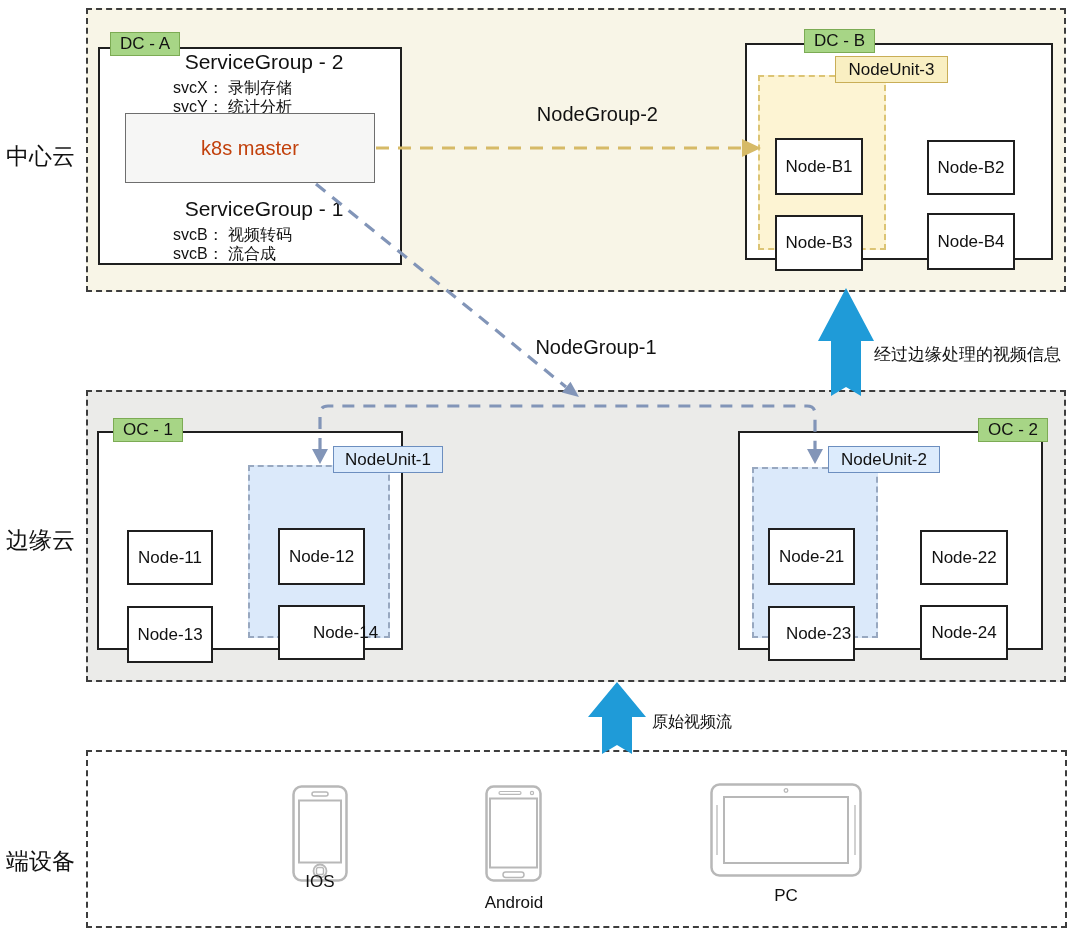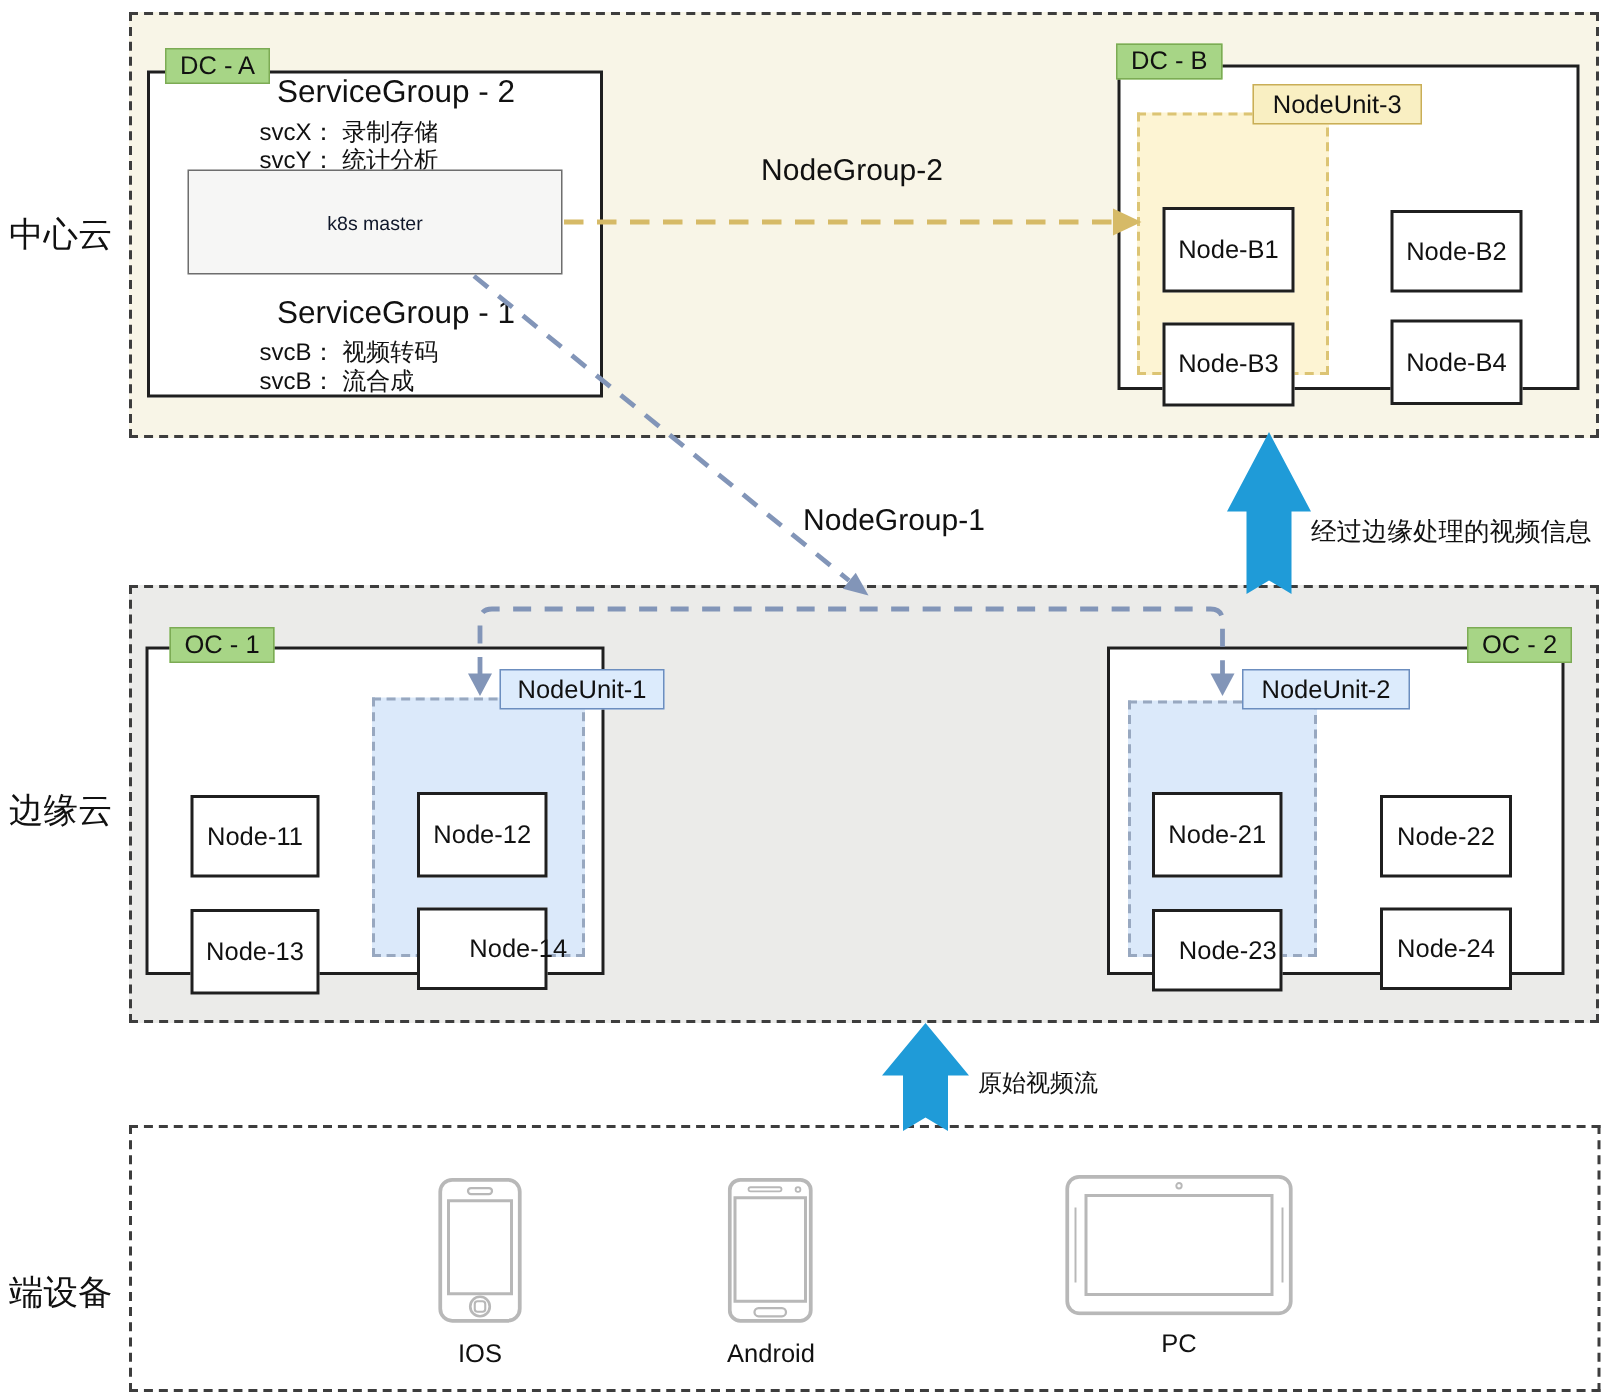--- a/index.html
+++ b/index.html
@@ -25,21 +25,21 @@
     display:flex; align-items:center; justify-content:center; font-size:17px; z-index:4; white-space:nowrap;margin-top:48px;}
   .blue-panel{position:absolute; background:var(--blue-panel-bg); border:2px dashed var(--blue-panel-border); z-index:3;}
   .yellow-panel{position:absolute; background:var(--yellow-panel-bg); border:2px dashed var(--yellow-panel-border); z-index:3;}
   .unit-label-blue{position:absolute; background:var(--blue-label-bg); border:1px solid var(--blue-label-border);
     display:flex; align-items:center; justify-content:center; font-size:17px; z-index:5; white-space:nowrap;}
   .unit-label-yellow{position:absolute; background:var(--yellow-label-bg); border:1px solid var(--yellow-label-border);
     display:flex; align-items:center; justify-content:center; font-size:17px; z-index:5; white-space:nowrap;}
   .sg-title{position:absolute; font-size:21px; text-align:center; z-index:4; white-space:nowrap;padding-left:28px;}
   .svc-line{position:absolute; font-size:16px; z-index:4; white-space:nowrap;}
   .k8s-box{position:absolute; background:var(--k8s-bg); border:1px solid var(--k8s-border);
-    display:flex; align-items:center; justify-content:center; font-size:13px; color:#0f172a; z-index:4;}
+    display:flex; align-items:center; justify-content:center; font-size:20px; color:#c2410c; z-index:4;}
   .flow-label{position:absolute; font-size:20px; text-align:center; z-index:6; white-space:nowrap;}
   .note-text{position:absolute; z-index:6; white-space:nowrap;}
   .device-label{position:absolute; font-size:17px; text-align:center; z-index:4;}
   .overlay-svg{position:absolute; left:0; top:0; z-index:7; pointer-events:none;}
   .device-svg{position:absolute; z-index:3;}
 </style>
 </head>
 <body>
 
 <div class="canvas">
@@ -58,39 +58,39 @@
   <div class="svc-line" style="left:173px; top:78px;">svcX： 录制存储</div>
   <div class="svc-line" style="left:173px; top:97px;">svcY： 统计分析</div>
   <div class="k8s-box" style="left:125px; top:113px; width:250px; height:70px;">
     <span>k8s master</span>
   </div>
   <div class="sg-title" style="left:98px; top:197px; width:304px;">ServiceGroup - 1</div>
   <div class="svc-line" style="left:173px; top:225px;">svcB： 视频转码</div>
   <div class="svc-line" style="left:173px; top:244px;">svcB： 流合成</div>
 
   <div class="big-box" style="left:745px; top:43px; width:308px; height:217px;"></div>
-  <div class="green-tag" style="left:744px; top:29px;">DC - B</div>
+  <div class="green-tag" style="left:804px; top:29px;">DC - B</div>
   <div class="yellow-panel" style="left:758px; top:75px; width:128px; height:175px;"></div>
   <div class="unit-label-yellow" style="left:835px; top:56px; width:113px; height:27px;">
     <span>NodeUnit-3</span>
   </div>
   <div class="node-box" style="left:775px; top:90px; width:88px; height:57px;">
       <span>Node-B1</span>
     </div>
   <div class="node-box" style="left:927px; top:92px; width:88px; height:55px;">
       <span>Node-B2</span>
     </div>
   <div class="node-box" style="left:775px; top:167px; width:88px; height:56px;">
       <span>Node-B3</span>
     </div>
   <div class="node-box" style="left:927px; top:165px; width:88px; height:57px;">
       <span>Node-B4</span>
     </div>
 
-  <div class="flow-label" style="left:478px; top:103px; width:180px;">NodeGroup-2</div>
+  <div class="flow-label" style="left:478px; top:103px; width:180px;text-align:right;">NodeGroup-2</div>
   <div class="flow-label" style="left:506px; top:336px; width:180px;">NodeGroup-1</div>
   <div class="note-text" style="left:874px; top:343px; font-size:17px;">经过边缘处理的视频信息</div>
   <div class="note-text" style="left:652px; top:712px; font-size:16px;">原始视频流</div>
 
   <div class="big-box" style="left:97px; top:431px; width:306px; height:219px;"></div>
   <div class="green-tag" style="left:113px; top:418px;">OC - 1</div>
   <div class="blue-panel" style="left:248px; top:465px; width:142px; height:173px;"></div>
   <div class="unit-label-blue" style="left:333px; top:446px; width:110px; height:27px;">
     <span>NodeUnit-1</span>
   </div>
@@ -126,21 +126,21 @@
       <span>Node-24</span>
     </div>
 
   <svg class="device-svg" style="left:292px; top:785px;" width="56" height="97" viewBox="0 0 56 97">
     <rect x="1.5" y="1.5" width="53" height="94" rx="8" fill="#fff" style="stroke:var(--device-icon-gray)" stroke-width="2.5"></rect>
     <rect x="20" y="7" width="16" height="4" rx="2" fill="none" style="stroke:var(--device-icon-gray)" stroke-width="1.5"></rect>
     <rect x="7" y="15.5" width="42" height="62" fill="none" style="stroke:var(--device-icon-gray)" stroke-width="2"></rect>
     <circle cx="28" cy="86" r="6.5" fill="none" style="stroke:var(--device-icon-gray)" stroke-width="1.8"></circle>
     <rect x="24.5" y="82.5" width="7" height="7" rx="1.8" fill="none" style="stroke:var(--device-icon-gray)" stroke-width="1.4"></rect>
   </svg>
-  <div class="device-label" style="left:282px; top:893px; width:76px;">IOS</div>
+  <div class="device-label" style="left:282px; top:872px; width:76px;">IOS</div>
 
   <svg class="device-svg" style="left:485px; top:785px;" width="57" height="97" viewBox="0 0 57 97">
     <rect x="1.5" y="1.5" width="54" height="94" rx="7" fill="#fff" style="stroke:var(--device-icon-gray)" stroke-width="2.5"></rect>
     <rect x="14" y="6.5" width="22" height="2.8" rx="1.4" fill="none" style="stroke:var(--device-icon-gray)" stroke-width="1.2"></rect>
     <circle cx="47" cy="8" r="1.6" fill="none" style="stroke:var(--device-icon-gray)" stroke-width="1.2"></circle>
     <rect x="5" y="13.5" width="47" height="69" fill="none" style="stroke:var(--device-icon-gray)" stroke-width="2"></rect>
     <rect x="18" y="87" width="21" height="5.5" rx="2.7" fill="none" style="stroke:var(--device-icon-gray)" stroke-width="1.5"></rect>
   </svg>
   <div class="device-label" style="left:470px; top:893px; width:88px;">Android</div>
 

